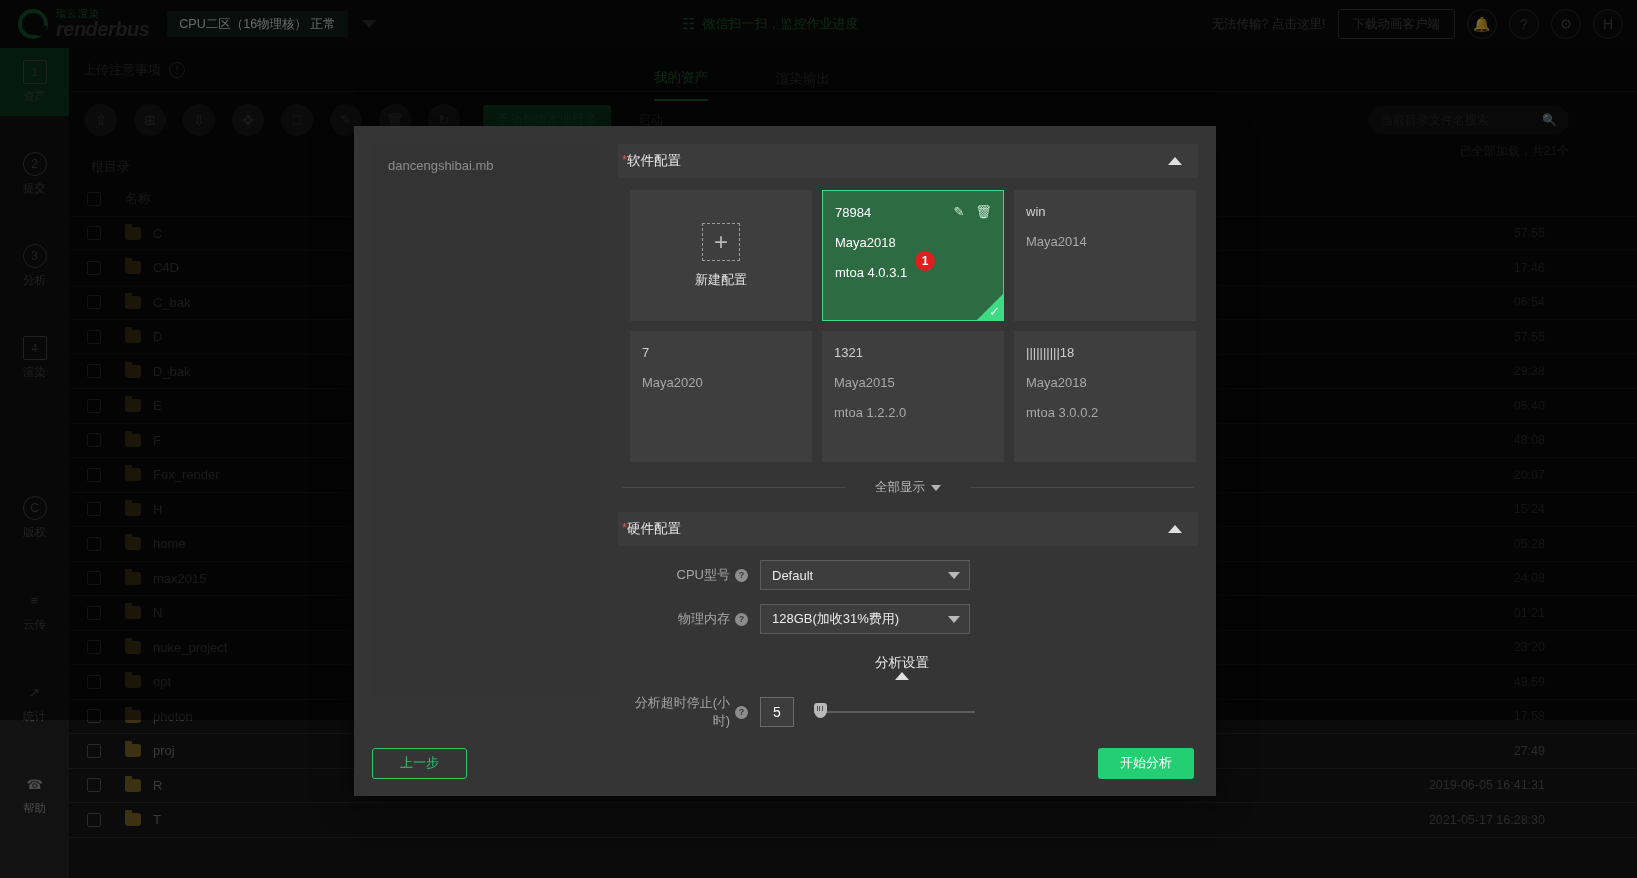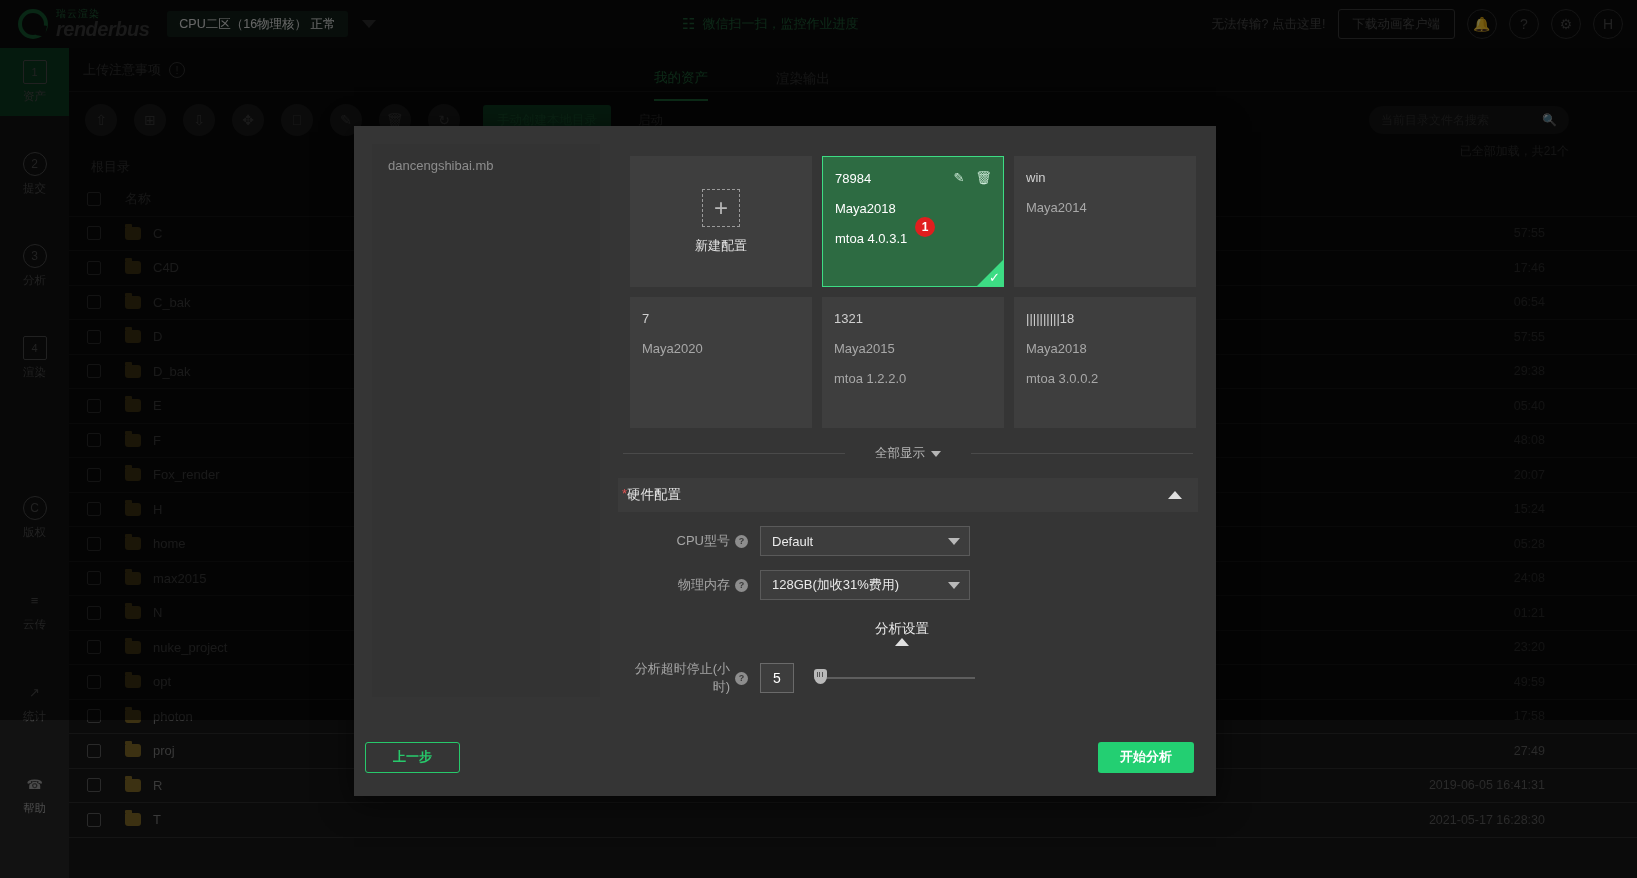--- a/index.html
+++ b/index.html
@@ -238,22 +238,21 @@
     background: #b9b9b9; border-radius: 3px 3px 50% 50%;
   }
   .slider-handle:after {
     content: ""; position: absolute; left: 3px; top: 3px; width: 7px; height: 5px;
     background: repeating-linear-gradient(90deg,#555 0 1px,transparent 1px 2.3px);
   }
   .sec-plain { height: 34px; display: flex; align-items: center; justify-content: flex-start;
     padding: 0 16px 0 4px; margin-top: 20px; flex-direction: column; }
   .modal-foot {
     height: 78px; display: flex; align-items: center; justify-content: space-between;
-    padding: 0 22px 0 11px;
-    font-weight: bold;
+    padding: 0 22px 0 18px;
   }
   .btn-ghost {
     width: 95px; height: 31px; border: 1px solid #27c96b; color: #27c96b;
     background: transparent; border-radius: 3px; font-size: 13px;
     display: flex; align-items: center; justify-content: center; cursor: pointer;
   }
   .btn-primary {
     width: 96px; height: 31px; background: #23cf72; color: #ffffff;
     border-radius: 3px; font-size: 13px;
     display: flex; align-items: center; justify-content: center; cursor: pointer;
@@ -488,20 +487,26 @@
 
   <div class="modal">
 
     <div class="modal-body">
       <div class="file-pane">
         <div class="file-item">dancengshibai.mb</div>
       </div>
 
       <div class="cfg-pane">
 
+        <div class="sec-head">
+          <span class="sec-title">
+            <span class="req-star">*</span><span>软件配置</span>
+          </span>
+          <span class="caret-up"></span>
+        </div>
 
         <div class="cards">
           <div class="card new">
             <div class="plus-box">+</div>
             <div class="new-label">新建配置</div>
           </div>
           <div id="config-cards" style="display:contents"><div class="card selected">
                 <div class="card-id">78984</div>
                 <div class="card-acts">
                   <span class="act-ico">✎</span>

